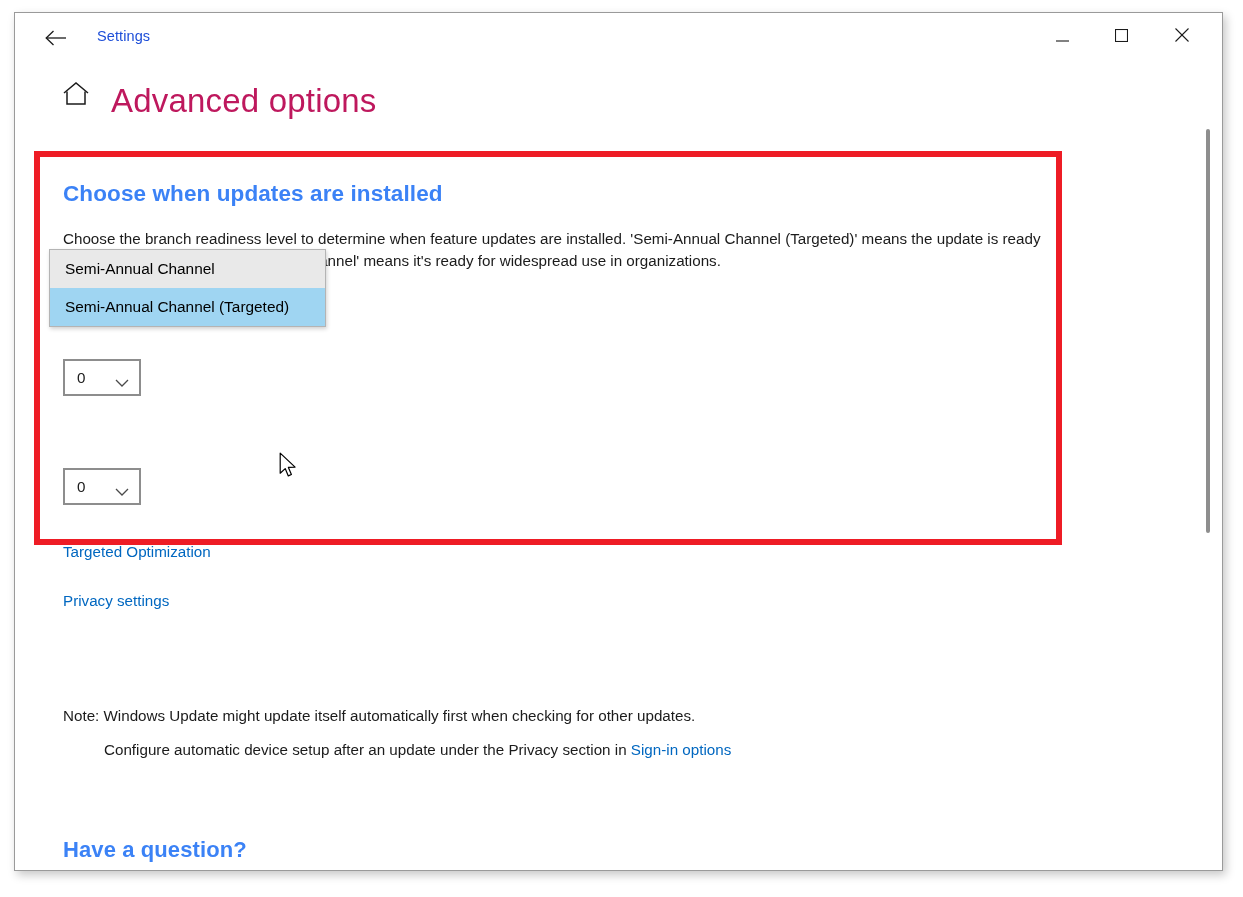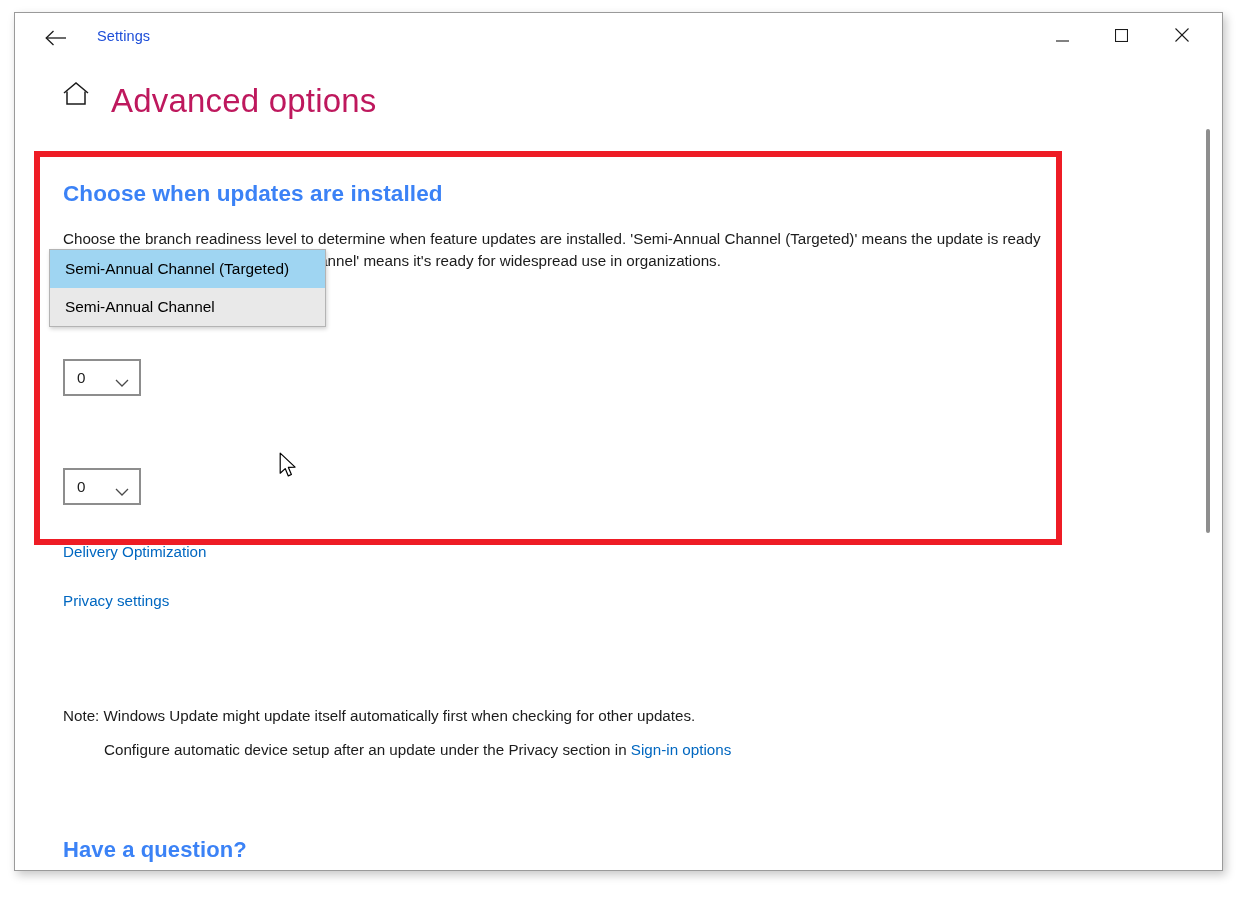--- a/index.html
+++ b/index.html
@@ -256,22 +256,22 @@
 
   <div id="content">
 
     <div id="highlight-box"></div>
 
     <div class="section-heading" style="left:48px; top:52px;">Choose when updates are installed</div>
 
     <div class="body-text" style="left:48px; top:99px; width:992px;">Choose the branch readiness level to determine when feature updates are installed. 'Semi-Annual Channel (Targeted)' means the update is ready for most people, and 'Semi-Annual Channel' means it's ready for widespread use in organizations.</div>
 
     <div id="channel-dropdown">
+      <div class="dd-option">Semi-Annual Channel</div>
       <div class="dd-option selected">Semi-Annual Channel (Targeted)</div>
-      <div class="dd-option">Semi-Annual Channel</div>
     </div>
 
 
     <div class="combo" style="left:48px; top:230px;">
       <span class="combo-value">0</span>
       <span class="combo-chev">
         <svg width="14" height="9" viewBox="0 0 14 9">
           <path d="M1 1 L7 7 L13 1" stroke="#4a4a4a" stroke-width="1.3" fill="none"></path>
         </svg>
       </span>
@@ -281,21 +281,21 @@
     <div class="combo" style="left:48px; top:339px;">
       <span class="combo-value">0</span>
       <span class="combo-chev">
         <svg width="14" height="9" viewBox="0 0 14 9">
           <path d="M1 1 L7 7 L13 1" stroke="#4a4a4a" stroke-width="1.3" fill="none"></path>
         </svg>
       </span>
     </div>
 
     <div class="link-block" style="left:48px; top:414px;">
-      <a class="link" href="#">Delivery Optimization</a>
+      <a class="link" href="#">Targeted Optimization</a>
     </div>
 
     <div class="link-block" style="left:48px; top:463px;">
       <a class="link" href="#">Privacy settings</a>
     </div>
 
     <div class="body-text" style="left:48px; top:576px; width:980px;">Note: Windows Update might update itself automatically first when checking for other updates.</div>
 
     <div class="body-text" style="left:48px; top:610px; width:980px;margin-left:41px;">
       <span>Configure automatic device setup after an update under the Privacy section in </span><a class="link" href="#">Sign-in options</a>

